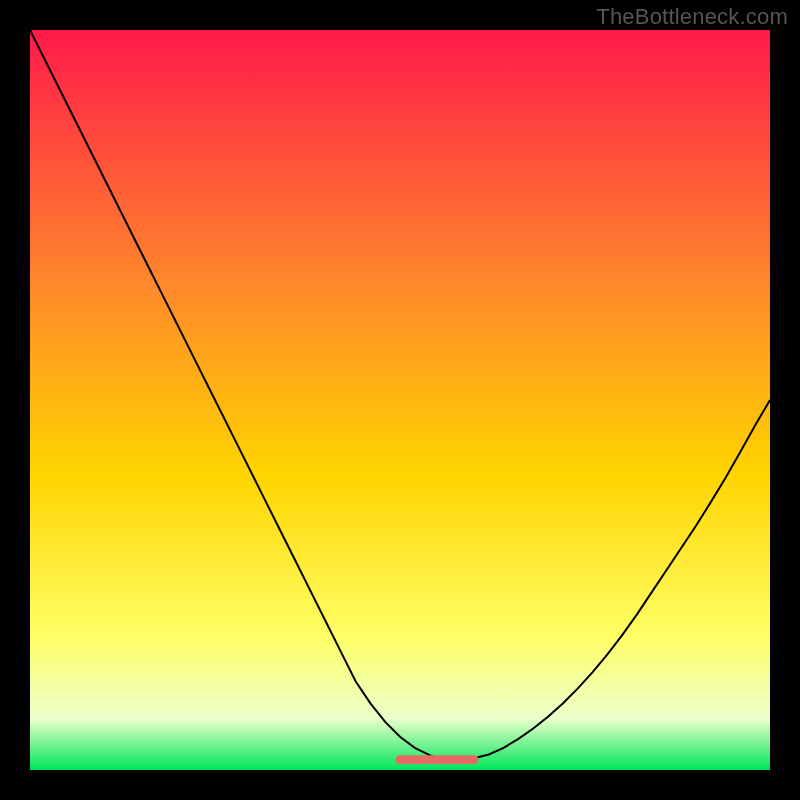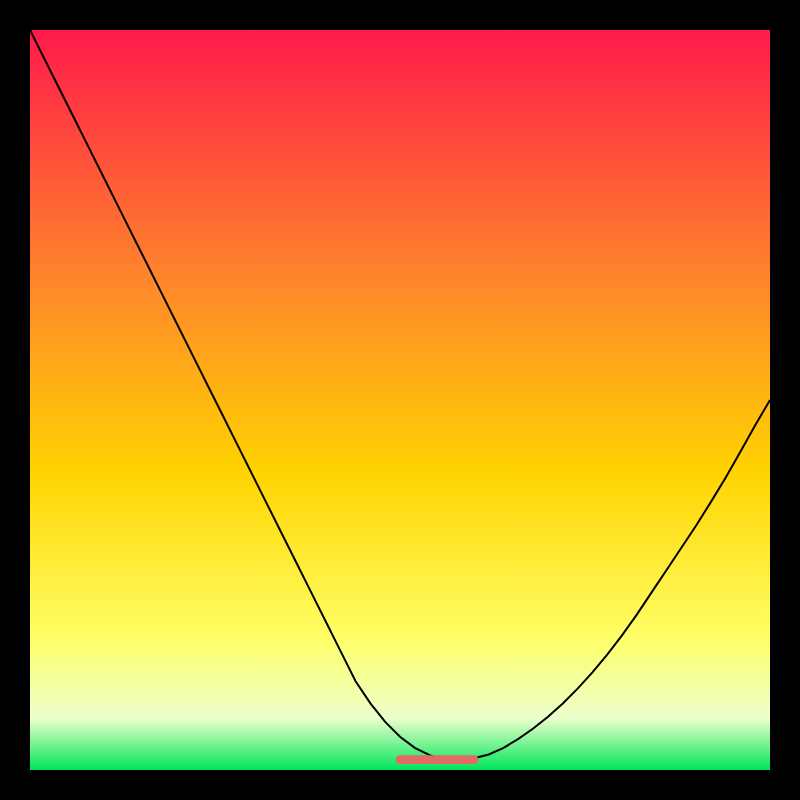--- a/index.html
+++ b/index.html
@@ -35,20 +35,21 @@
     height: 740px;
   }
   svg {
     display: block;
   }
 </style>
 </head>
 <body>
 
 <div class="frame">
+  <div class="watermark">TheBottleneck.com</div>
 
   <div class="plot-wrap">
     <svg id="chart-svg" width="740" height="740" viewBox="0 0 740 740">
       <defs>
         <linearGradient id="bg-grad" x1="0" y1="0" x2="0" y2="1">
           <stop id="g0" offset="0%" stop-color="#ff1a4a"></stop>
           <stop id="g1" offset="35%" stop-color="#ff8a2a"></stop>
           <stop id="g2" offset="60%" stop-color="#ffd400"></stop>
           <stop id="g3" offset="82%" stop-color="#ffff66"></stop>
           <stop id="g4" offset="93%" stop-color="#ecffcb"></stop>

